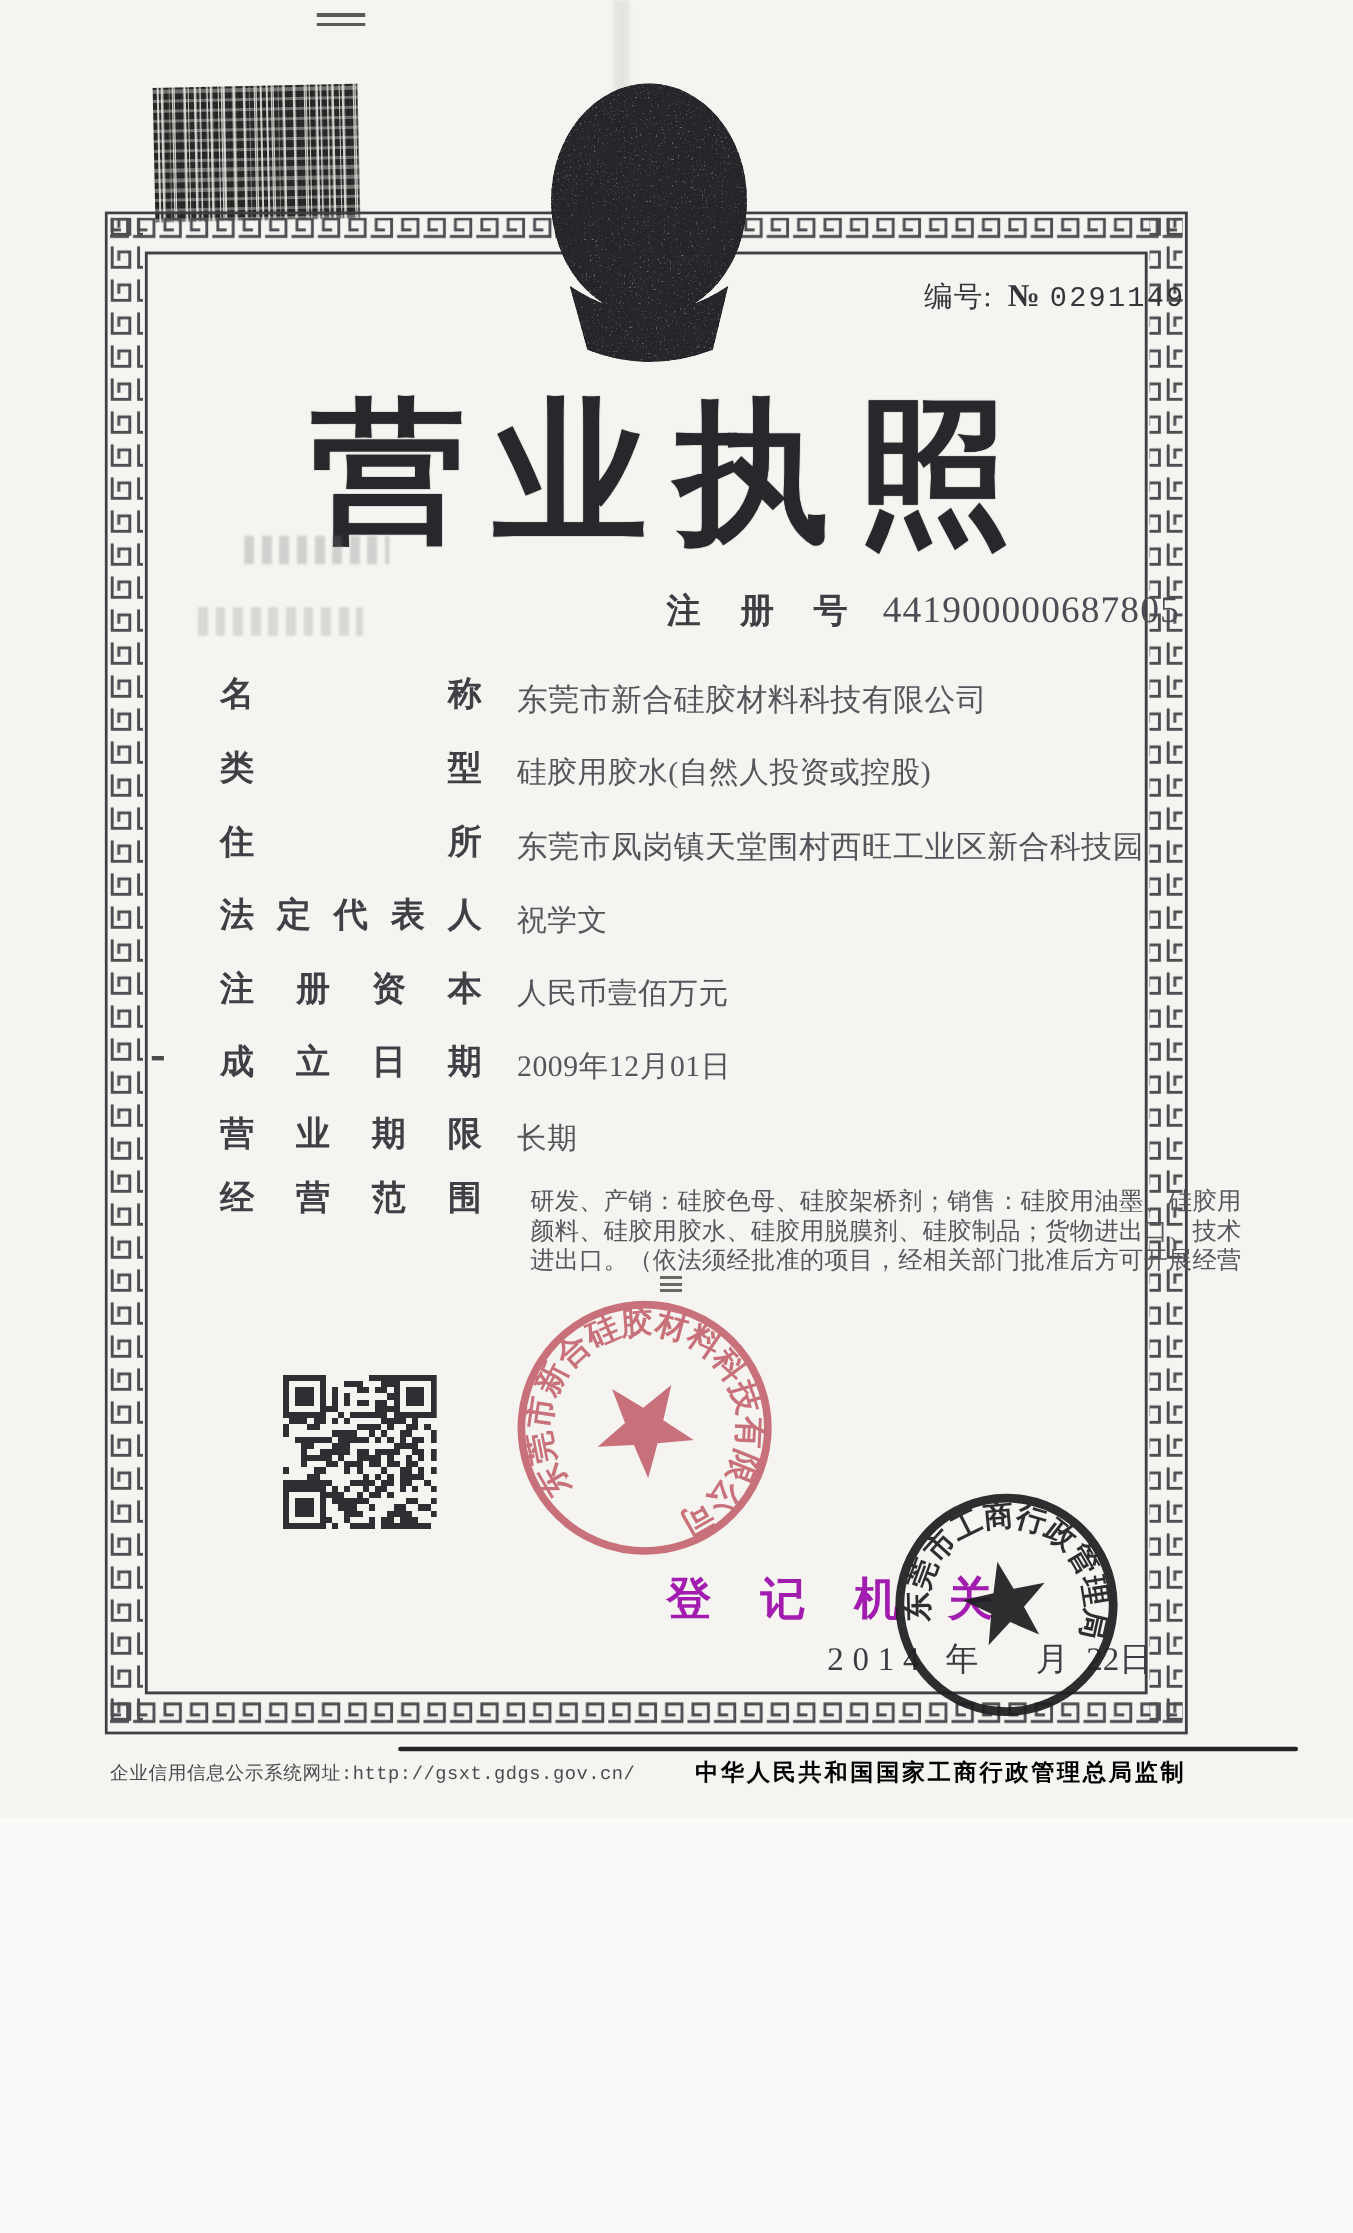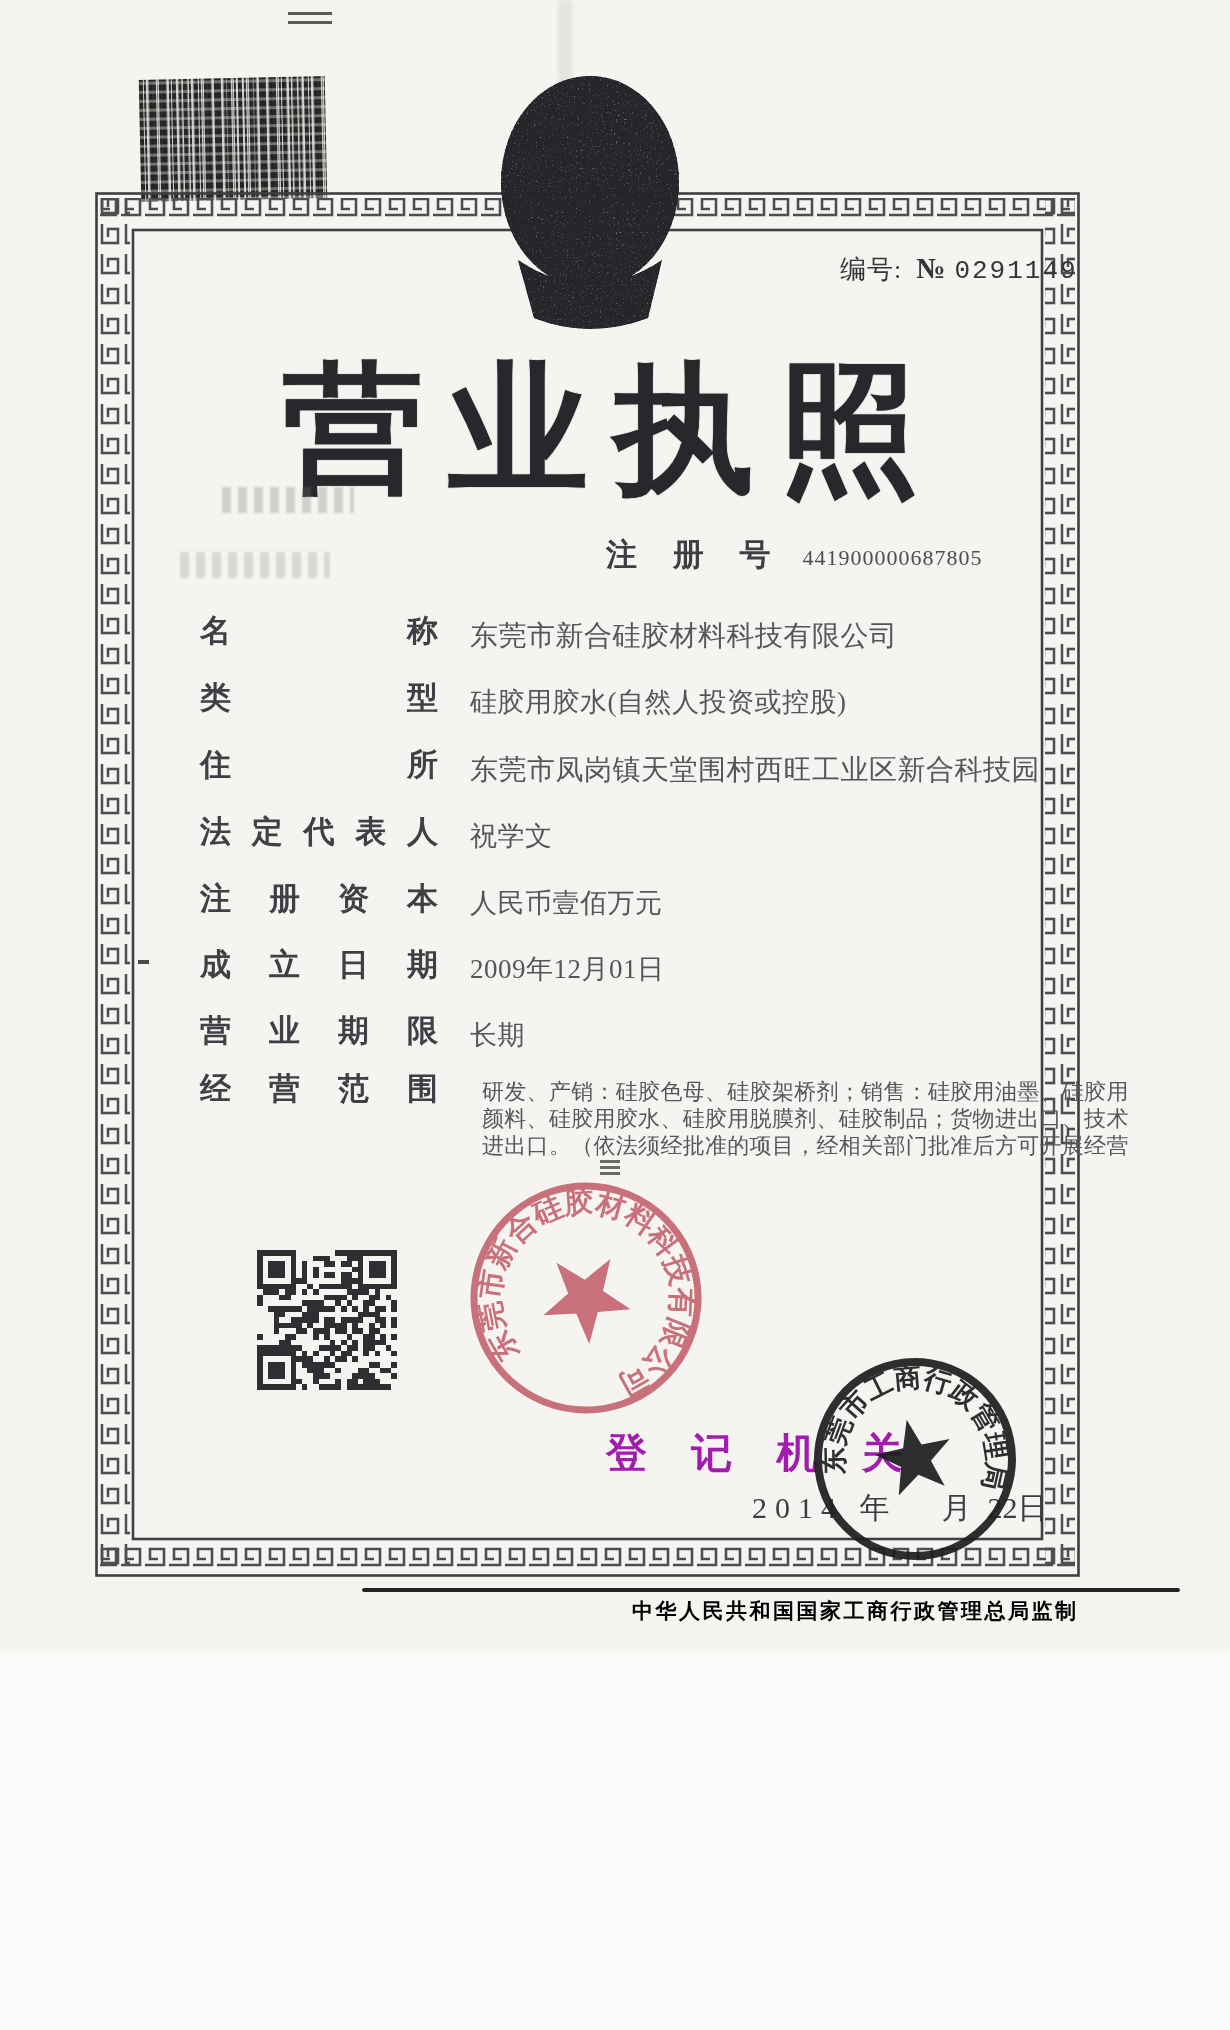--- a/index.html
+++ b/index.html
@@ -28,21 +28,21 @@
   .serial .nosign{font-weight:bold;font-size:29px;padding:0 8px 0 14px;}
   .serial .num{font-family:"Liberation Mono","DejaVu Sans Mono",monospace;font-size:26px;letter-spacing:2px;}
 
   .title{position:absolute;left:283px;top:346px;width:636px;height:170px;display:flex;
          justify-content:space-between;align-items:center;font-size:140px;font-weight:900;
          color:#28282c;font-family:"Liberation Serif",serif;text-shadow:0 0 1px #3a3a3a;}
   .title span{filter:blur(.3px);}
 
   .regrow{position:absolute;left:606px;top:534px;white-space:nowrap;}
   .regrow .rl{font-size:31px;font-weight:bold;color:#3e3e44;letter-spacing:14px;text-align:right;}
-  .regrow .rv{font-size:22px;color:#4c4c54;letter-spacing:1px;margin-left:14px;margin-top:16px;}
+  .regrow .rv{font-size:34px;color:#4c4c54;letter-spacing:1px;margin-left:14px;margin-top:16px;}
 
   .field-row{position:absolute;left:200px;width:860px;}
   .flabel{position:absolute;left:0;top:0;width:238px;display:flex;justify-content:space-between;
           font-size:31px;font-weight:bold;color:#3f3f45;line-height:1.2;}
   .fvalue{position:absolute;left:270px;top:5px;font-size:27px;color:#55555c;white-space:nowrap;letter-spacing:.5px;}
   .fvalue.lines{white-space:normal;width:580px;font-size:22px;line-height:27px;letter-spacing:.3px;top:8px;}
   .fvalue.lines div{white-space:nowrap;margin-left:12px;}
 
   .qr{position:absolute;left:257px;top:1250px;width:140px;height:140px;filter:blur(.3px);}
 
@@ -475,14 +475,15 @@
       <circle r="97" fill="none" stroke="#1f1f22" stroke-width="8"></circle>
       <path id="blkArc" d="M -72 0 A 72 72 0 1 1 72 0 A 72 72 0 1 1 -72 0" fill="none"></path>
       <text fill="#1f1f22" font-size="27" font-weight="bold" font-family="Liberation Serif,serif">
         <textPath href="#blkArc">东莞市工商行政管理局</textPath>
       </text>
       <polygon fill="#1f1f22" points="0,-40 9.4,-12.9 38,-12.4 15.2,4.9 23.5,32.4 0,16 -23.5,32.4 -15.2,4.9 -38,-12.4 -9.4,-12.9"></polygon>
     </g>
   </svg>
 
   <div class="artifact-line"></div>
+  <div class="footer-left">企业信用信息公示系统网址:http://gsxt.gdgs.gov.cn/</div>
   <div class="footer-right">中华人民共和国国家工商行政管理总局监制</div>
 </div>
 
 </body></html>

